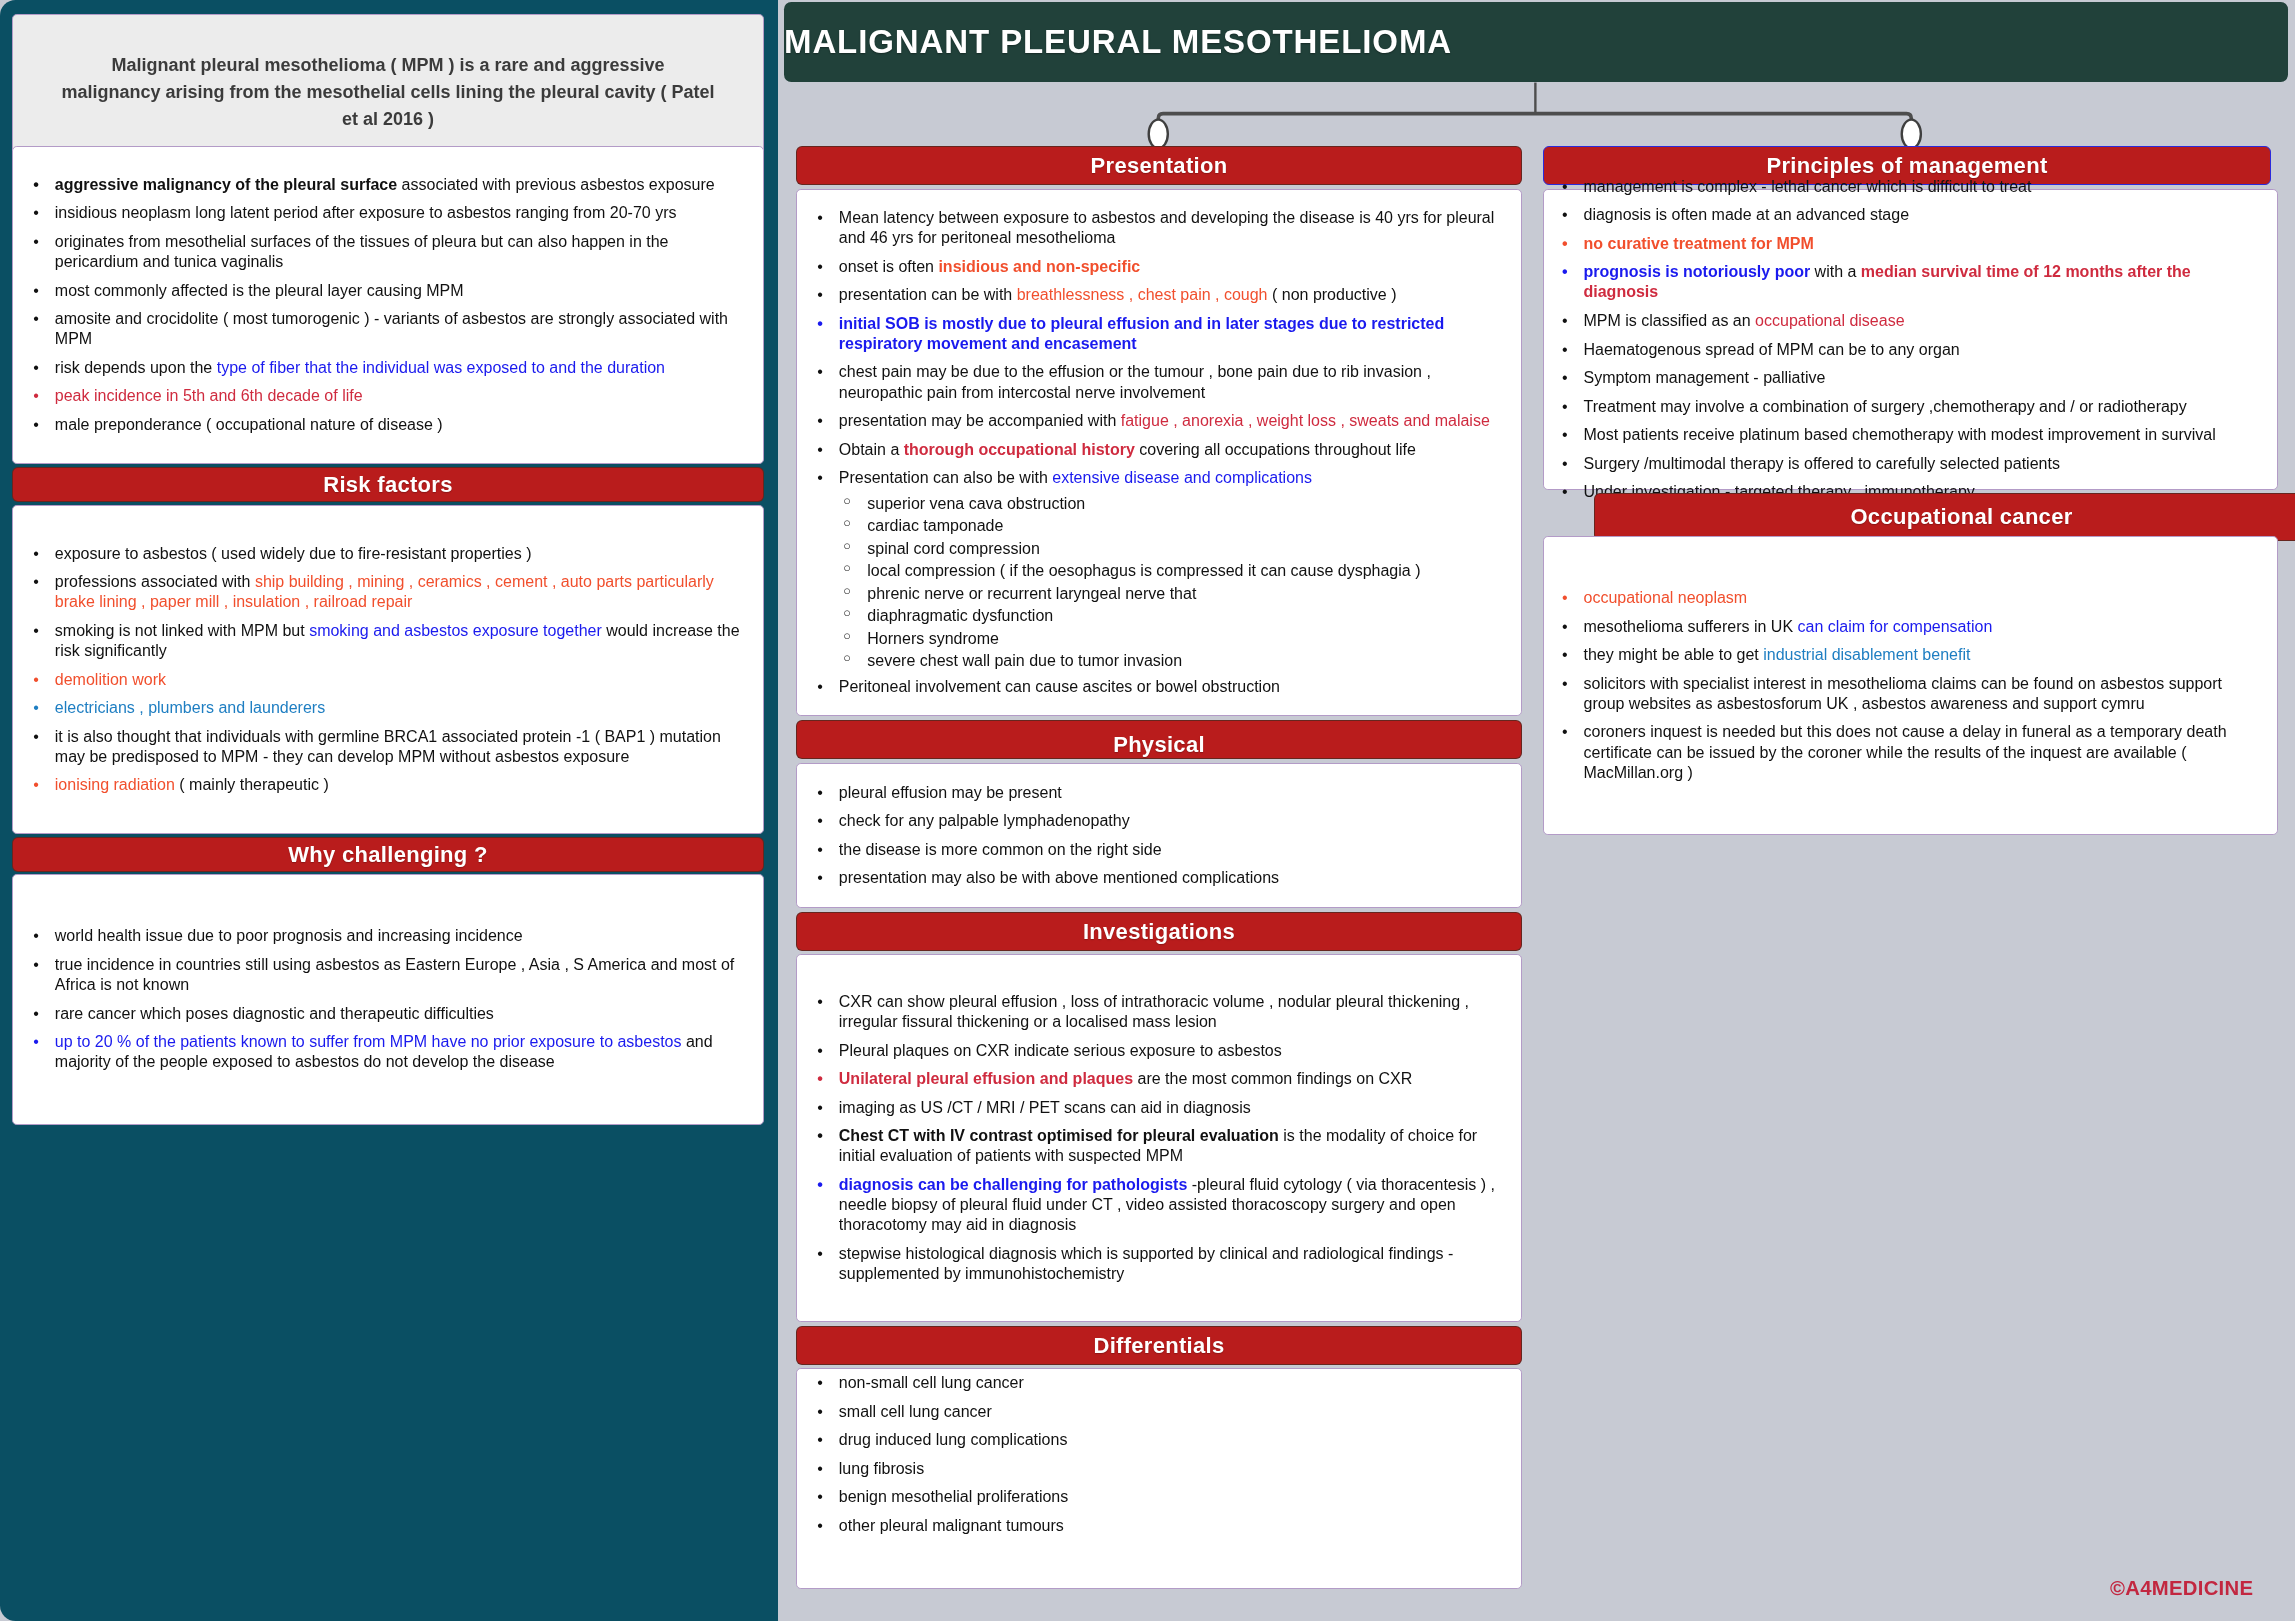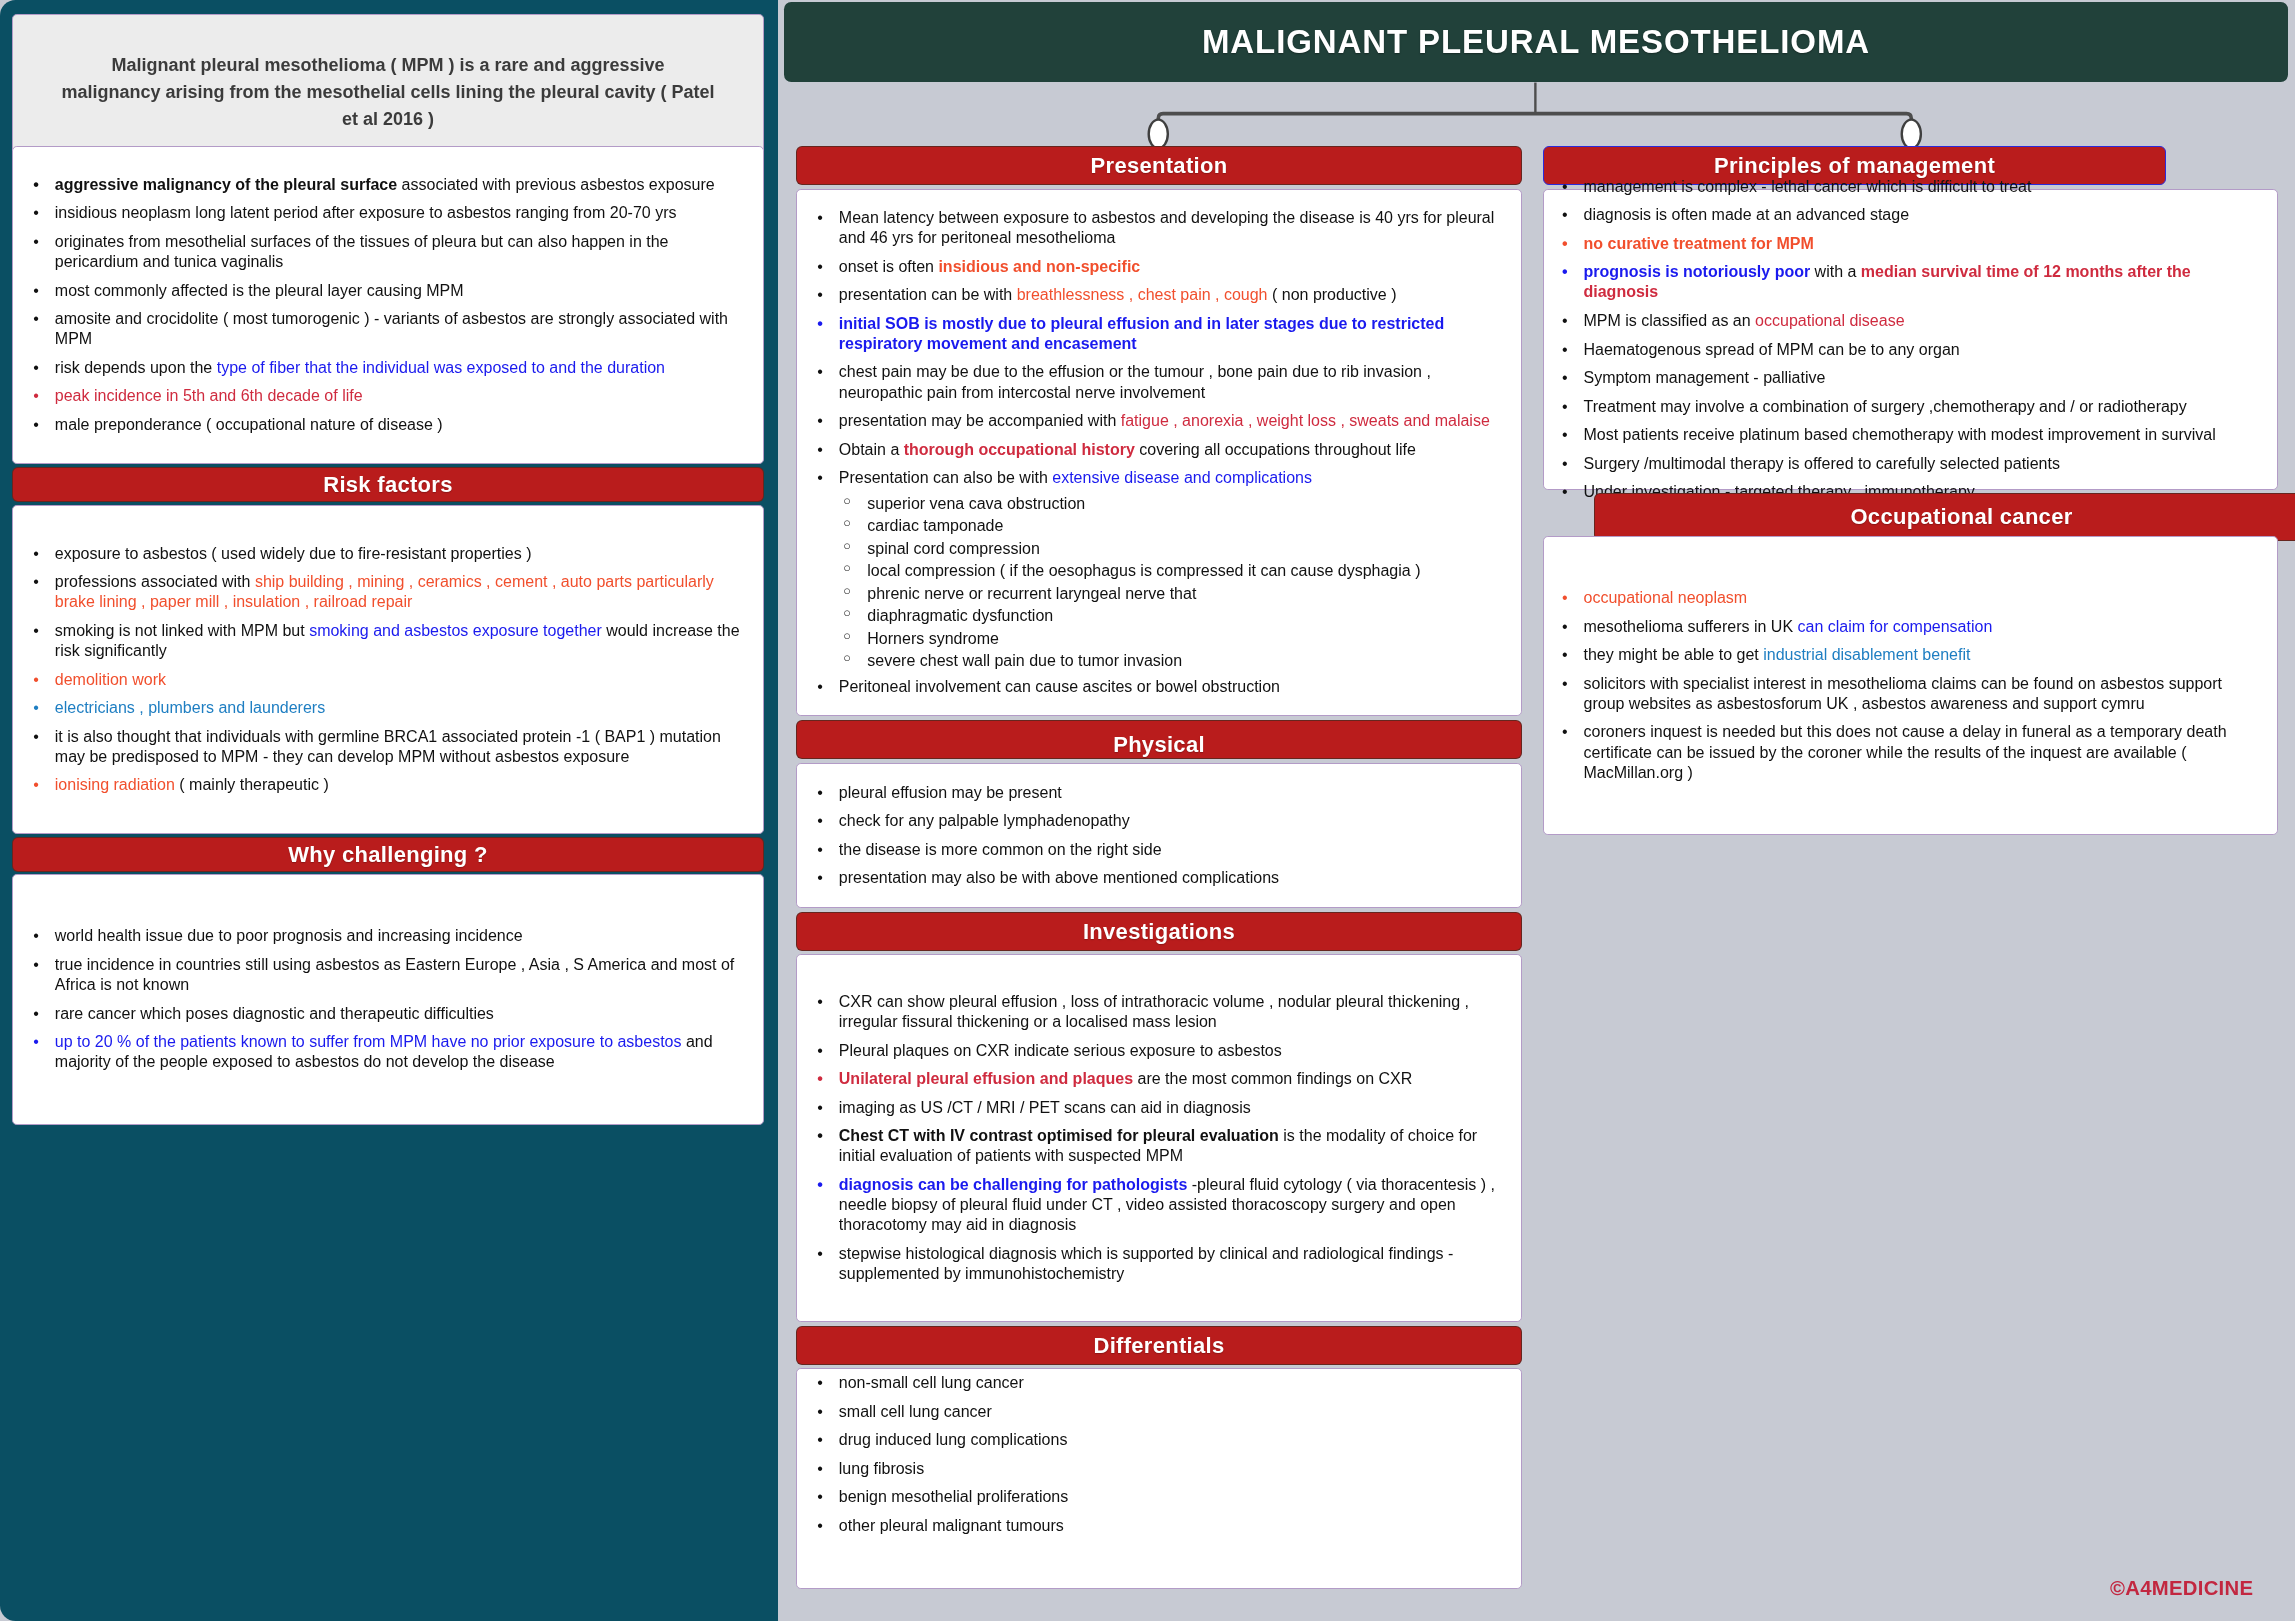--- a/index.html
+++ b/index.html
@@ -21,21 +21,21 @@
     position:absolute;background:#b91c1c;border:1.2px solid rgba(35,48,35,.55);border-radius:6px;
     color:#ffffff;font-weight:700;font-size:22px;letter-spacing:0.3px;
     display:flex;align-items:center;justify-content:center;box-sizing:border-box;
     text-shadow:0 0.6px 1.2px rgba(0,0,0,.25);
   }
   .header.blue-border{border:1.8px solid #2b2bdb}
   
   .title-bar{
     position:absolute;left:784px;top:2.4px;width:1504px;height:80px;
     background:#21413a;border-radius:7.2px;color:#fff;font-weight:700;font-size:33px;
-    letter-spacing:0.9px;display:flex;align-items:center;justify-content:center;
+    letter-spacing:0.9px;display:flex;align-items:center;
     text-shadow:0 1.2px 1.8px rgba(0,0,0,.35);box-sizing:border-box;
   }
   
   .intro-card{
     position:absolute;left:12px;top:14.3px;width:752px;height:156px;
     background:#ececec;border:1.8px solid #b39bc7;border-radius:4.8px;
     display:flex;align-items:center;justify-content:center;box-sizing:border-box;
     padding:0 47px;text-align:center;color:#3b3b3b;font-weight:700;font-size:18px;line-height:1.5;
   }
   
@@ -326,21 +326,21 @@
     <div class="li">
       <span class="marker k">•</span>
       <span class="txt"><span class="k">benign mesothelial proliferations</span></span>
     </div>
     <div class="li">
       <span class="marker k">•</span>
       <span class="txt"><span class="k">other pleural malignant tumours</span></span>
     </div>
   </div>
 
-<div class="header blue-border" style="left:1543px;top:146px;width:623px;height:39px;">
+<div class="header blue-border" style="left:1543px;top:146px;width:728px;height:39px;">
   <span>Principles of management</span>
 </div>
 <div class="card" style="left:1543px;top:189px;width:735px;height:301px;padding:0 18px;">
     <div class="li">
       <span class="marker k">•</span>
       <span class="txt"><span class="k">management is complex - lethal cancer which is difficult to treat</span></span>
     </div>
     <div class="li">
       <span class="marker k">•</span>
       <span class="txt"><span class="k">diagnosis is often made at an advanced stage</span></span>

